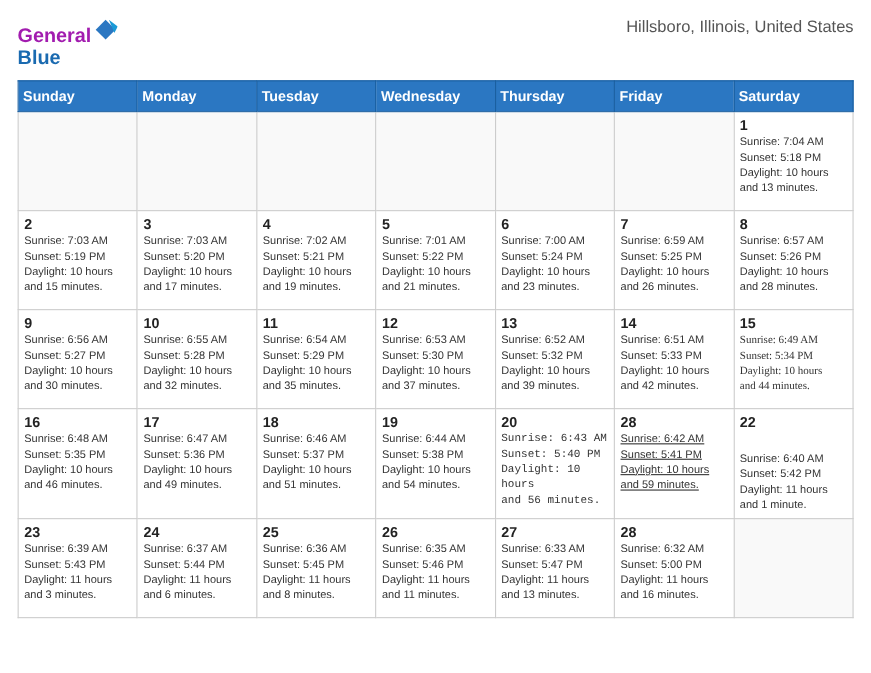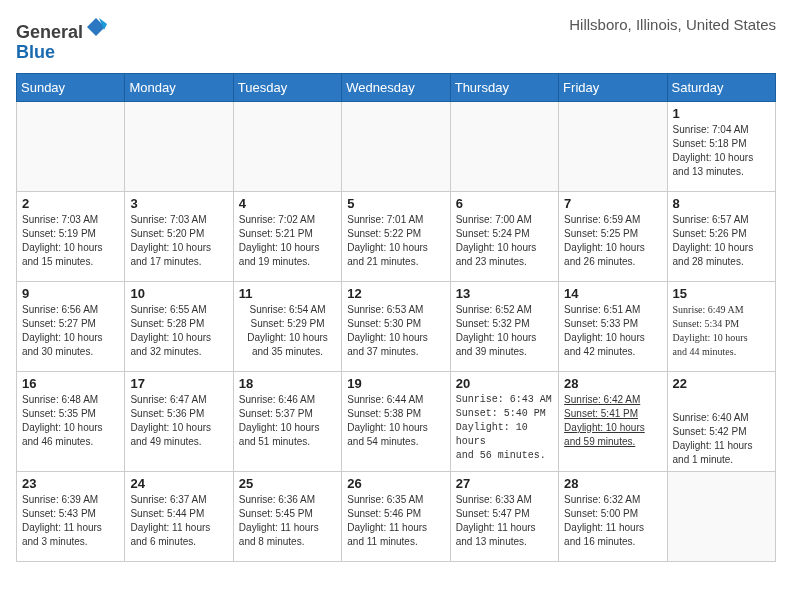--- a/index.html
+++ b/index.html
@@ -18,21 +18,21 @@
     }
     .logo {
       display: flex;
       align-items: center;
     }
     .logo-text {
       font-size: 18px;
       font-weight: bold;
       line-height: 1.1;
     }
-    .logo-general { color: #404040; }
+    .logo-general { color: #a21caf; }
     .logo-blue { color: #1a6ab0; }
     .logo-icon {
       width: 22px;
       height: 22px;
       margin-left: 2px;
     }
     .title-block {
       text-align: right;
     }
     .calendar-title {
@@ -47,21 +47,21 @@
     }
     .calendar {
       width: 100%;
       border-collapse: collapse;
       border: 1px solid #ccc;
     }
     .calendar th {
       background: #2b77c2;
       color: #fff;
       font-size: 13px;
-      font-weight: normal;
+      font-weight: bold;
       padding: 6px 4px;
       text-align: left;
       border: 1px solid #1a5fa0;
     }
     .calendar td {
       width: calc(100% / 7);
       vertical-align: top;
       border: 1px solid #ccc;
       padding: 4px 5px;
       font-size: 10.5px;
@@ -198,21 +198,21 @@
         </td>
         <td>
           <span class="day-number">10</span>
           <div class="day-info" style="white-space: pre-line;">Sunrise: 6:55 AM
 Sunset: 5:28 PM
 Daylight: 10 hours
 and 32 minutes.</div>
         </td>
         <td>
           <span class="day-number">11</span>
-          <div class="day-info" style="white-space: pre-line; text-align: center;">Sunrise: 6:54 AM
+          <div class="day-info" style="white-space: pre-line;">Sunrise: 6:54 AM
 Sunset: 5:29 PM
 Daylight: 10 hours
 and 35 minutes.</div>
         </td>
         <td>
           <span class="day-number">12</span>
           <div class="day-info" style="white-space: pre-line;">Sunrise: 6:53 AM
 Sunset: 5:30 PM
 Daylight: 10 hours
 and 37 minutes.</div>

